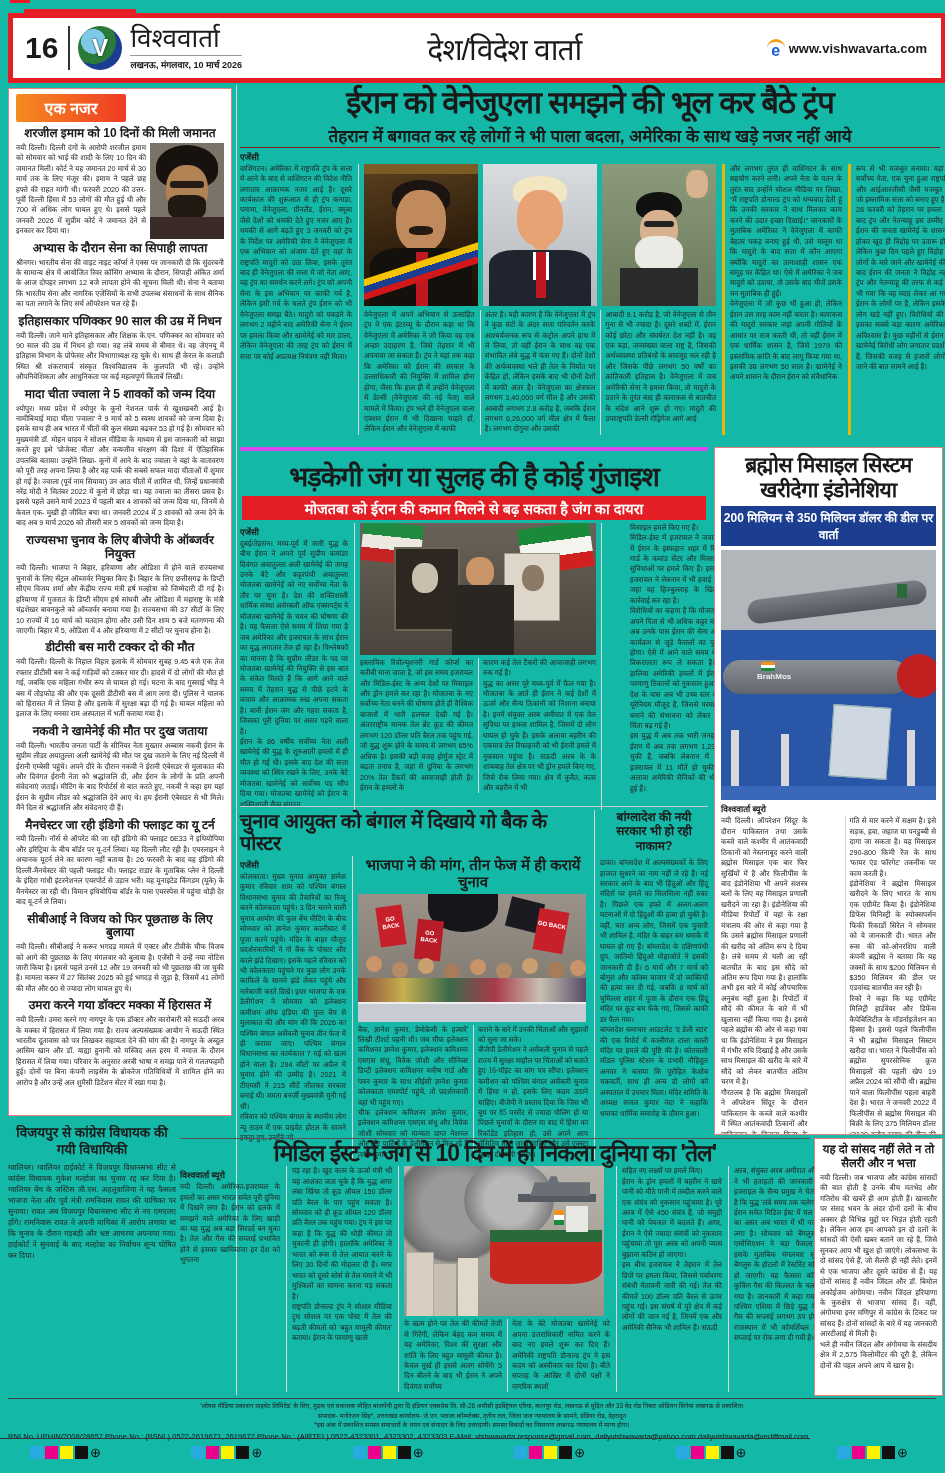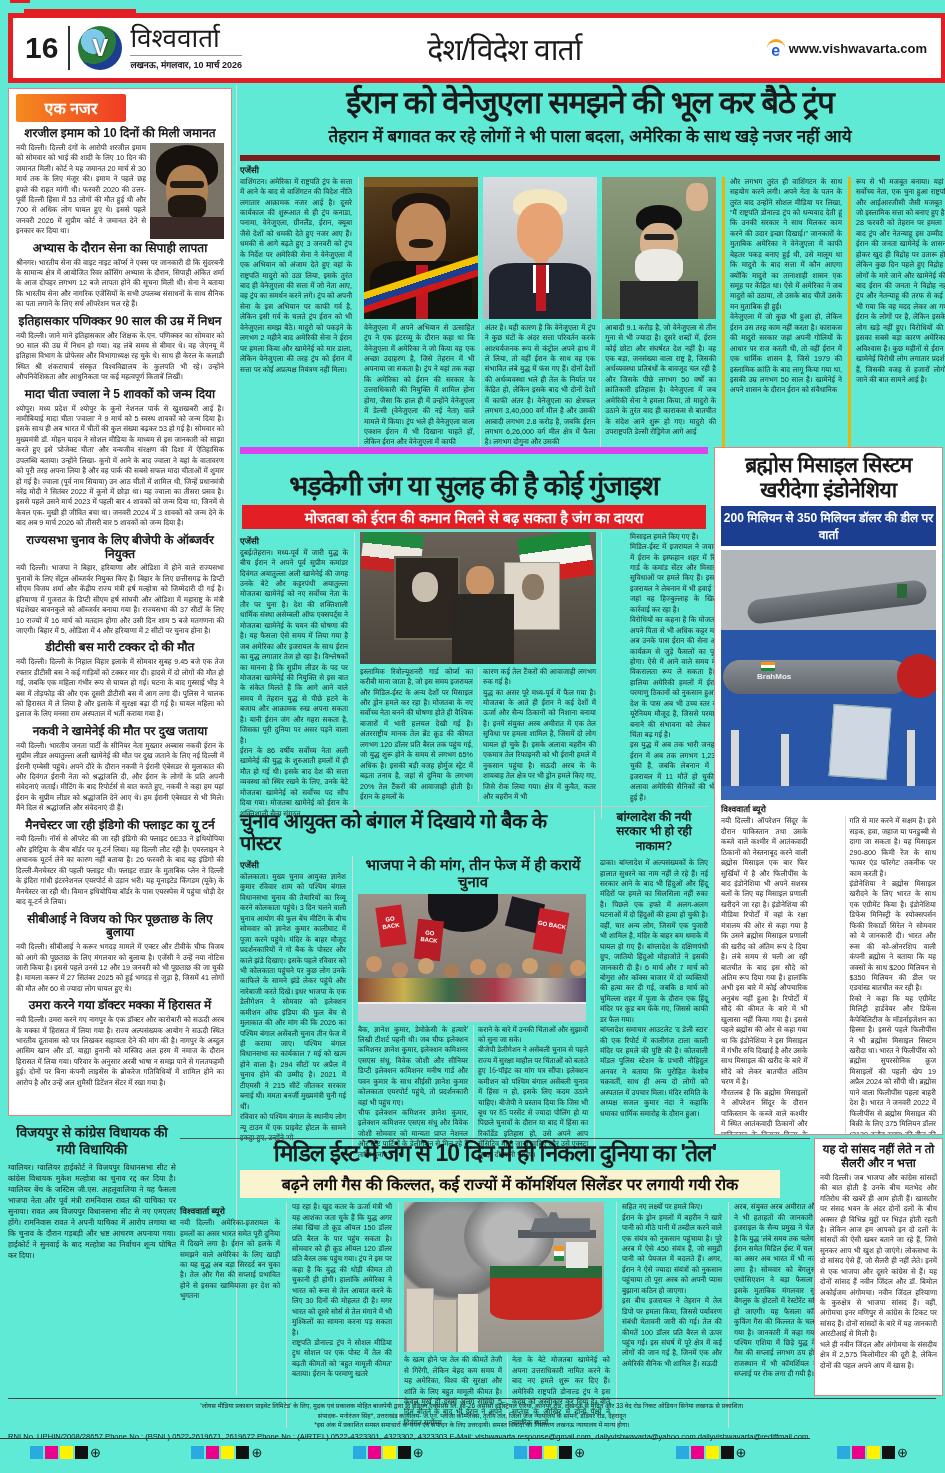--- a/index.html
+++ b/index.html
@@ -1,16 +1,16 @@
 <!DOCTYPE html>
 <html><head>
 <meta charset="utf-8">
 <style>
   html,body{margin:0;padding:0;background:#e9e9e9;}
-  .page{position:relative;width:945px;height:1473px;background:#5eead4;margin:0 auto;
+  .page{position:relative;width:945px;height:1473px;background:#14b8a6;margin:0 auto;
         font-family:"Liberation Sans",sans-serif;color:#1a1a1a;overflow:hidden;}
   .abs{position:absolute;}
   i{position:absolute;display:block;font-style:normal;}
   
   .masthead{top:13px;left:8px;width:928px;height:60px;border:5px solid #e31e24;background:#fff;
             display:flex;align-items:center;}
   .mast-accent{top:9px;left:24px;width:112px;height:8px;background:#e31e24;}
   .crop-mark{top:0;left:10px;width:20px;height:3px;background:#e31e24;}
   .page-num{font-size:30px;font-weight:bold;padding:0 10px 0 12px;}
   .mast-divider{width:2px;height:44px;background:#333;}
@@ -29,31 +29,31 @@
           box-sizing:border-box;overflow:hidden;background:#fff;}
   .ek-header{width:110px;padding:3px 0;text-align:center;color:#fff;font-weight:bold;font-size:16px;
              background:linear-gradient(90deg,#f68b1f,#ef3b24);border-radius:2px;margin-bottom:2px;}
   .brief-headline{font-weight:bold;font-size:12px;text-align:center;margin:5px 0 2px;line-height:1.15;}
   .body-text{font-size:7.2px;line-height:1.45;text-align:justify;color:#222;white-space:pre-line;}
   .ph{position:relative;overflow:hidden;background:#888;}
   .ph-sharjeel{float:right;width:74px;height:96px;margin:0 0 2px 4px;background:#7a7468;}
   
   .lead{top:85px;left:240px;width:700px;}
   .lead-headline{font-size:31px;font-weight:bold;text-align:center;line-height:1.15;letter-spacing:-1px;}
-  .lead-subhead{font-size:17px;font-weight:bold;text-align:center;margin-top:3px;border-bottom:6px solid #7f1d1d;padding-bottom:8px;}
+  .lead-subhead{font-size:17px;font-weight:bold;text-align:center;margin-top:3px;border-bottom:1px solid #7f1d1d;padding-bottom:0;}
   .byline{font-weight:bold;font-size:8.5px;margin:3px 0 2px;}
   .lead-cols{display:flex;gap:6px;margin-top:2px;}
   .lcol{width:112px;flex:none;}
   .lcol+.lcol,.lmid+.lcol{border-left:3px solid #eab308;padding-left:5px;}
   .lmid{width:352px;flex:none;border-left:1px solid #d8d8d8;padding-left:5px;}
   .photo-row{display:flex;gap:5px;}
   .lmid-text{display:flex;gap:5px;margin-top:4px;}
   .lmid-text .body-text{width:114px;}
   
-  .bhad{top:447px;left:240px;width:468px;border-top:7px solid #d946ef;padding-top:18px;}
+  .bhad{top:447px;left:240px;width:468px;border-top:4px solid #d946ef;padding-top:12px;}
   .bhad-headline{font-size:27px;font-weight:bold;text-align:center;letter-spacing:-1px;line-height:1.1;}
   .red-band{background:#e31e24;color:#fff;font-weight:bold;font-size:14.5px;text-align:center;
             padding:2px 0;margin:3px 2px;}
   .bhad-row{display:flex;gap:6px;}
   .bhad-c1{width:108px;flex:none;}
   .bhad-mid{width:236px;flex:none;border-left:1px solid #d8d8d8;border-right:1px solid #d8d8d8;padding:0 5px;}
   .bhad-mid-text{display:flex;gap:5px;margin-top:3px;}
   .bhad-mid-text .body-text{width:115px;}
   .bhad-c4{width:112px;flex:none;margin-left:22px;}
   
@@ -343,21 +343,20 @@
     </div>
   </div>
 
   <div class="abs vijay">
     <div class="vijay-headline">विजयपुर से कांग्रेस विधायक की गयी विधायिकी</div>
     <div class="body-text" style="font-size:7.6px;">ग्वालियर। ग्वालियर हाईकोर्ट ने विजयपुर विधानसभा सीट से कांग्रेस विधायक मुकेश मल्होत्रा का चुनाव रद्द कर दिया है। ग्वालियर बेंच के जस्टिस जी.एस. अहलूवालिया ने यह फैसला भाजपा नेता और पूर्व मंत्री रामनिवास रावत की याचिका पर सुनाया। रावत अब विजयपुर विधानसभा सीट से नए एमएलए होंगे। रामनिवास रावत ने अपनी याचिका में आरोप लगाया था कि चुनाव के दौरान गड़बड़ी और भ्रष्ट आचरण अपनाया गया। हाईकोर्ट ने सुनवाई के बाद मल्होत्रा का निर्वाचन शून्य घोषित कर दिया।</div>
   </div>
 
   <div class="abs me">
     <div class="me-headline">मिडिल ईस्ट में जंग से 10 दिन में ही निकला दुनिया का 'तेल'</div>
-    <div class="yellow-band">बढ़ने लगी गैस की किल्लत, कई राज्यों में कॉमर्शियल सिलेंडर पर लगायी गयी रोक</div>
     <div class="me-cols">
       <div class="me-c">
         <div class="byline">विश्ववार्ता ब्यूरो</div>
         <div class="body-text">नयी दिल्ली। अमेरिका-इजरायल के हमलों का असर भारत समेत पूरी दुनिया में दिखने लगा है। ईरान को हलके में समझने वाले अमेरिका के लिए खाड़ी का यह युद्ध अब बड़ा सिरदर्द बन चुका है। तेल और गैस की सप्लाई प्रभावित होने से इसका खामियाजा हर देश को भुगतना</div>
       </div>
       <div class="me-c body-text">पड़ रहा है। खुद कतर के ऊर्जा मंत्री भी यह आशंका जता चुके हैं कि युद्ध अगर लंबा खिंचा तो क्रूड ऑयल 150 डॉलर प्रति बैरल के पार पहुंच सकता है। सोमवार को ही क्रूड ऑयल 120 डॉलर प्रति बैरल तक पहुंच गया। ट्रंप ने इस पर कहा है कि युद्ध की थोड़ी कीमत तो चुकानी ही होगी। हालांकि अमेरिका ने भारत को रूस से तेल आयात करने के लिए 30 दिनों की मोहलत दी है। मगर भारत को दूसरे सोर्स से तेल मंगाने में भी मुश्किलों का सामना करना पड़ सकता है।
 राष्ट्रपति डोनाल्ड ट्रंप ने सोशल मीडिया ट्रुथ सोशल पर एक पोस्ट में तेल की बढ़ती कीमतों को 'बहुत मामूली कीमत' बताया। ईरान के परमाणु खतरे</div>
       <div class="me-stack">
         <div class="ph" style="width:200px;height:150px;background:linear-gradient(#b8b4ac,#98948c);">
           <i style="left:-10px;top:-14px;width:120px;height:110px;background:radial-gradient(circle,#9a9a9a 0 40%,#6a6a6a 70%);border-radius:50%;filter:blur(1px);"></i>

